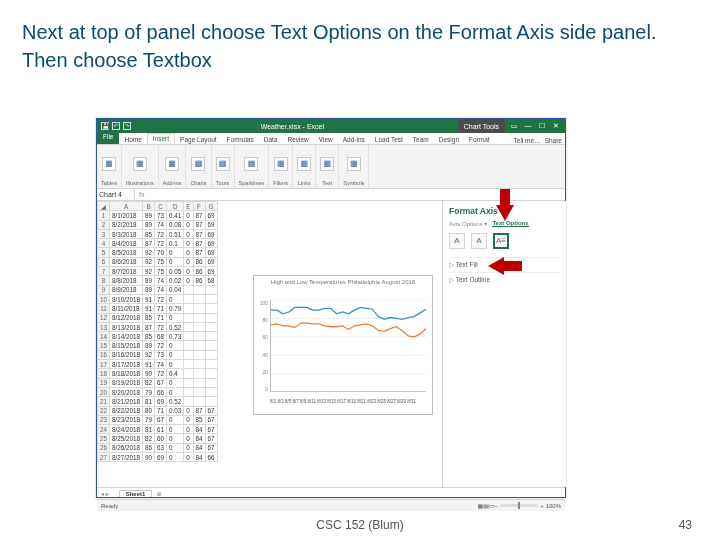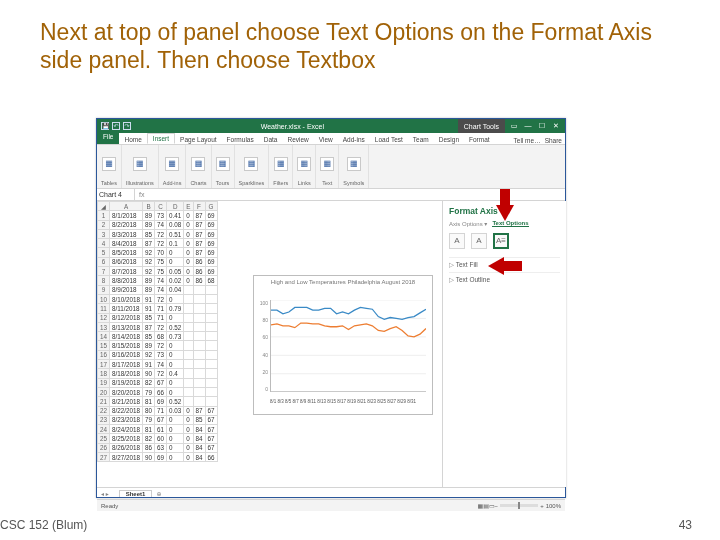--- a/index.html
+++ b/index.html
@@ -1,17 +1,17 @@
 <!DOCTYPE html>
 <html><head>
 <meta charset="utf-8">
 <style>
   *{box-sizing:border-box;font-family:"Segoe UI",Arial,sans-serif;margin:0;padding:0}
   body{width:720px;height:540px;background:#fff;position:relative;overflow:hidden}
-  .slide-title{font-size:23px;line-height:28px;padding:18px 40px 8px;color:#a16207}
+  .slide-title{font-size:20px;line-height:28px;padding:18px 22px 8px;color:#0c4a6e}
   .app{position:absolute;left:96px;top:118px;width:470px;height:380px;border:1px solid #2b579a;background:#fff;box-shadow:0 0 2px rgba(0,0,0,.25);font-size:7px;color:#333}
   
   .tbar{height:14px;background:#217346;display:flex;align-items:center;color:#fff}
   .qat{display:flex;gap:3px;padding-left:4px;align-items:center}
   .qat span{width:8px;height:8px;border:1px solid #cde;color:#cde;font-size:6px;line-height:6px;text-align:center}
   .tbar .title{flex:1;text-align:center;font-size:7px}
   .tbar .tools{background:#4b4b4b;height:14px;display:flex;align-items:center;padding:0 6px;margin-left:4px}
   .winbtn{display:flex;gap:2px;padding:0 3px}
   .winbtn span{width:12px;height:10px;text-align:center;line-height:10px;font-size:7px}
   
@@ -64,21 +64,21 @@
   .arrow.a2::before{content:"";position:absolute;left:14px;top:-5px;width:20px;height:10px;background:#c00000}
   
   .stabs{height:12px;border-top:1px solid #d4d4d4;display:flex;align-items:center;font-size:6px}
   .stabs .st{border:1px solid #ccc;border-bottom:none;padding:0 6px;margin-left:6px;background:#fff;font-weight:600}
   .status{height:12px;background:#f3f3f3;border-top:1px solid #d4d4d4;display:flex;align-items:center;font-size:6px;color:#555;padding:0 4px}
   .status .sp{flex:1}
   .zoom{display:flex;gap:2px;align-items:center}
   .zoom .bar{width:38px;height:3px;background:#ddd;position:relative}
   .zoom .bar::after{content:"";position:absolute;left:18px;top:-2px;width:2px;height:7px;background:#888}
   
-  .foot-c{position:absolute;bottom:8px;left:0;right:0;font-size:12px;color:#555}
+  .foot-c{position:absolute;bottom:8px;left:0;right:0;text-align:center;font-size:12px;color:#555}
   .foot-r{position:absolute;bottom:8px;right:28px;font-size:12px;color:#555}
 </style>
 </head>
 <body>
 
 <div class="slide-title">Next at top of panel choose Text Options on the Format Axis side panel. Then choose Textbox</div>
 
 <div class="app">
 
   <div class="tbar">

